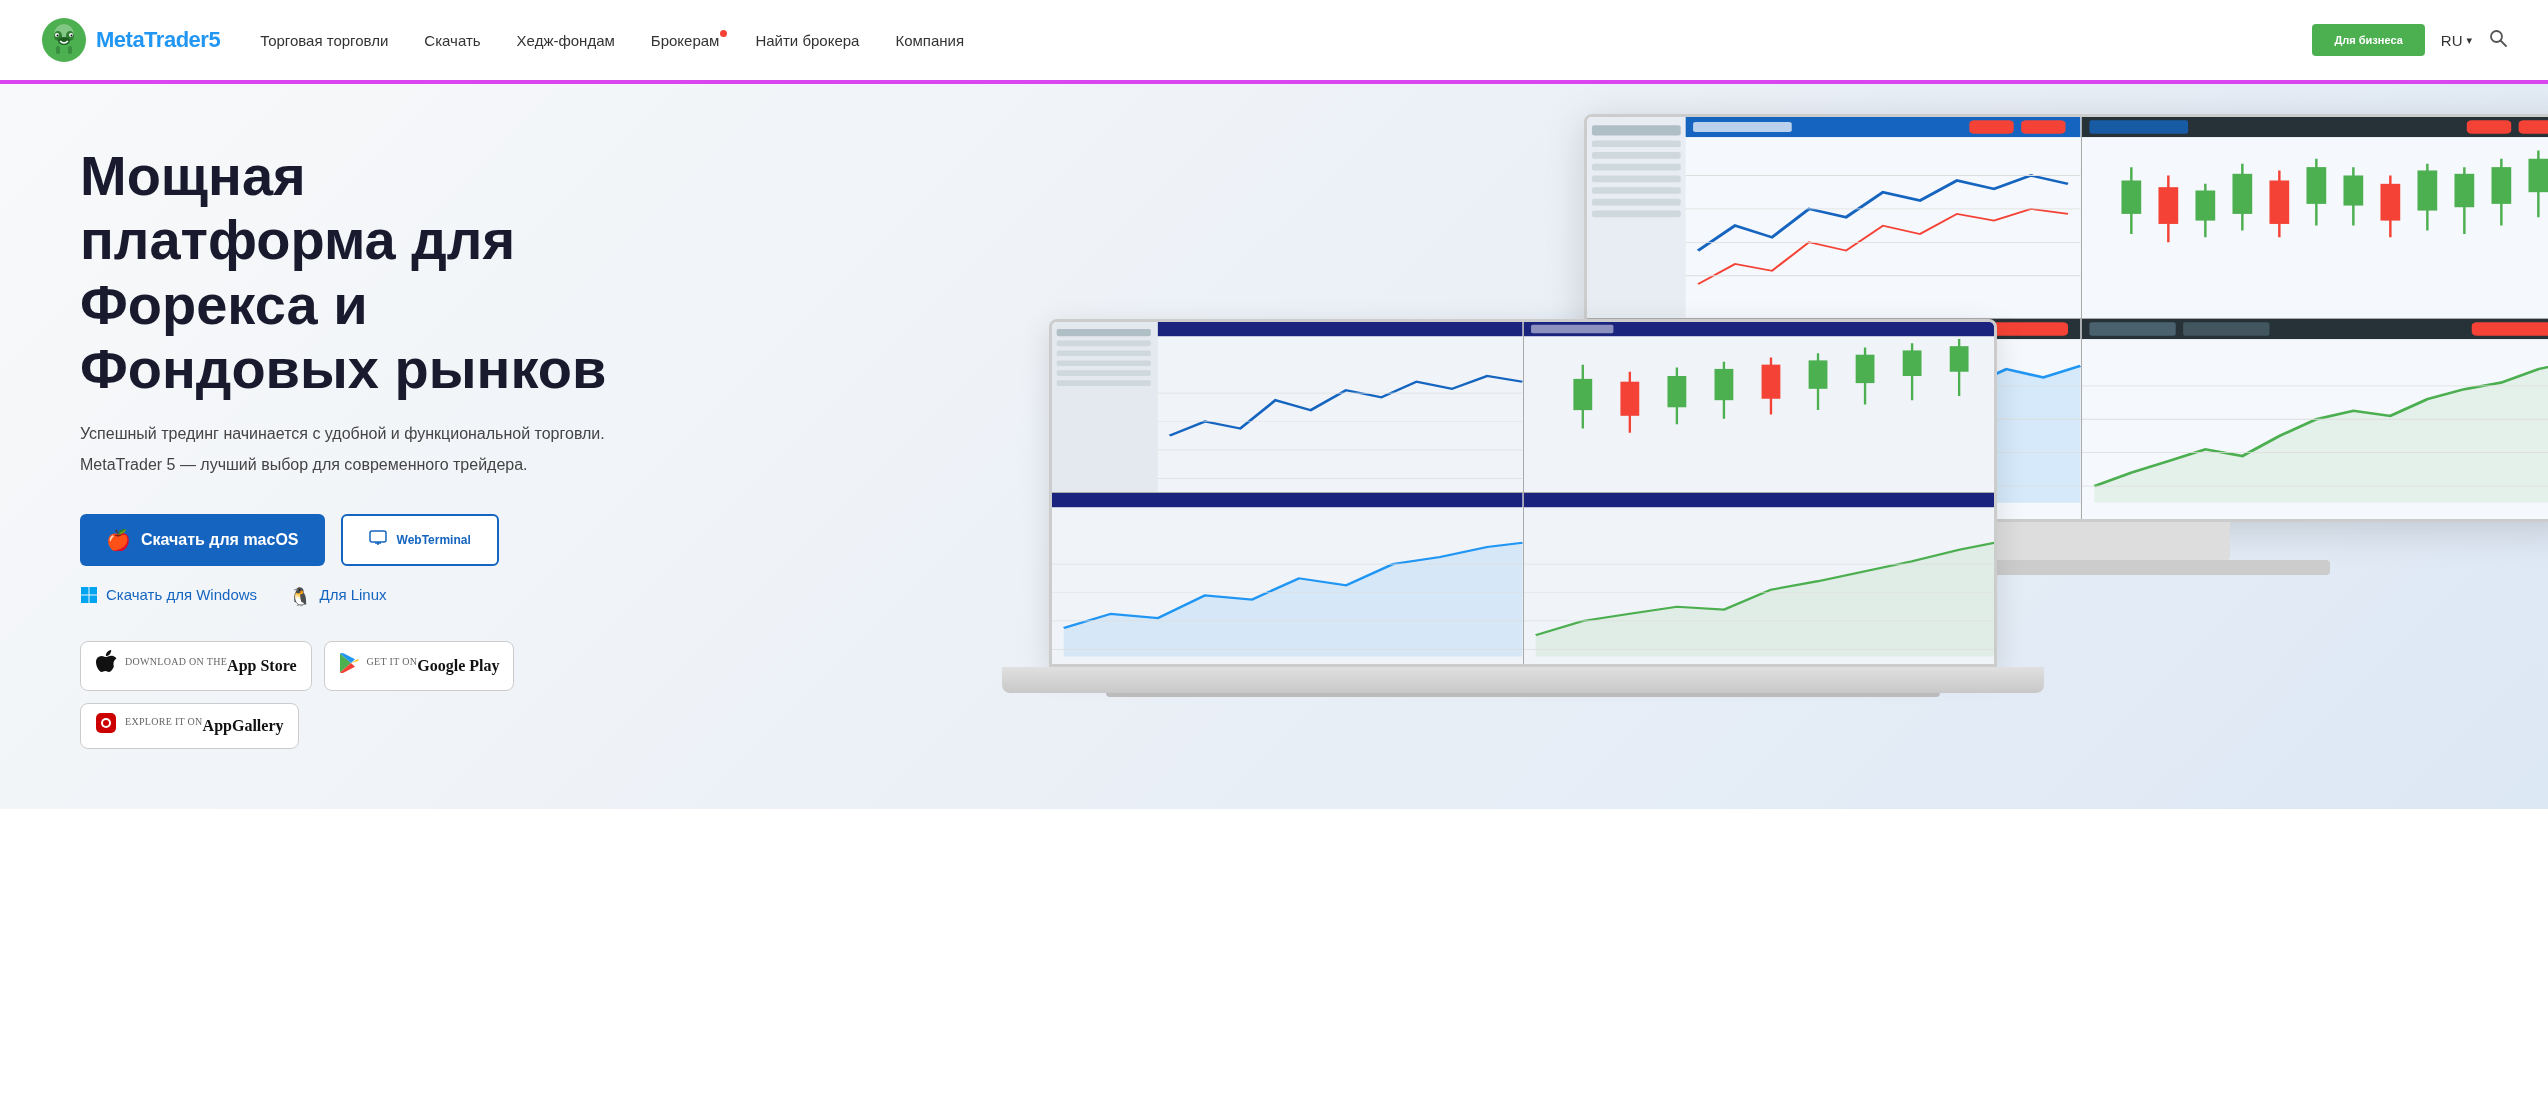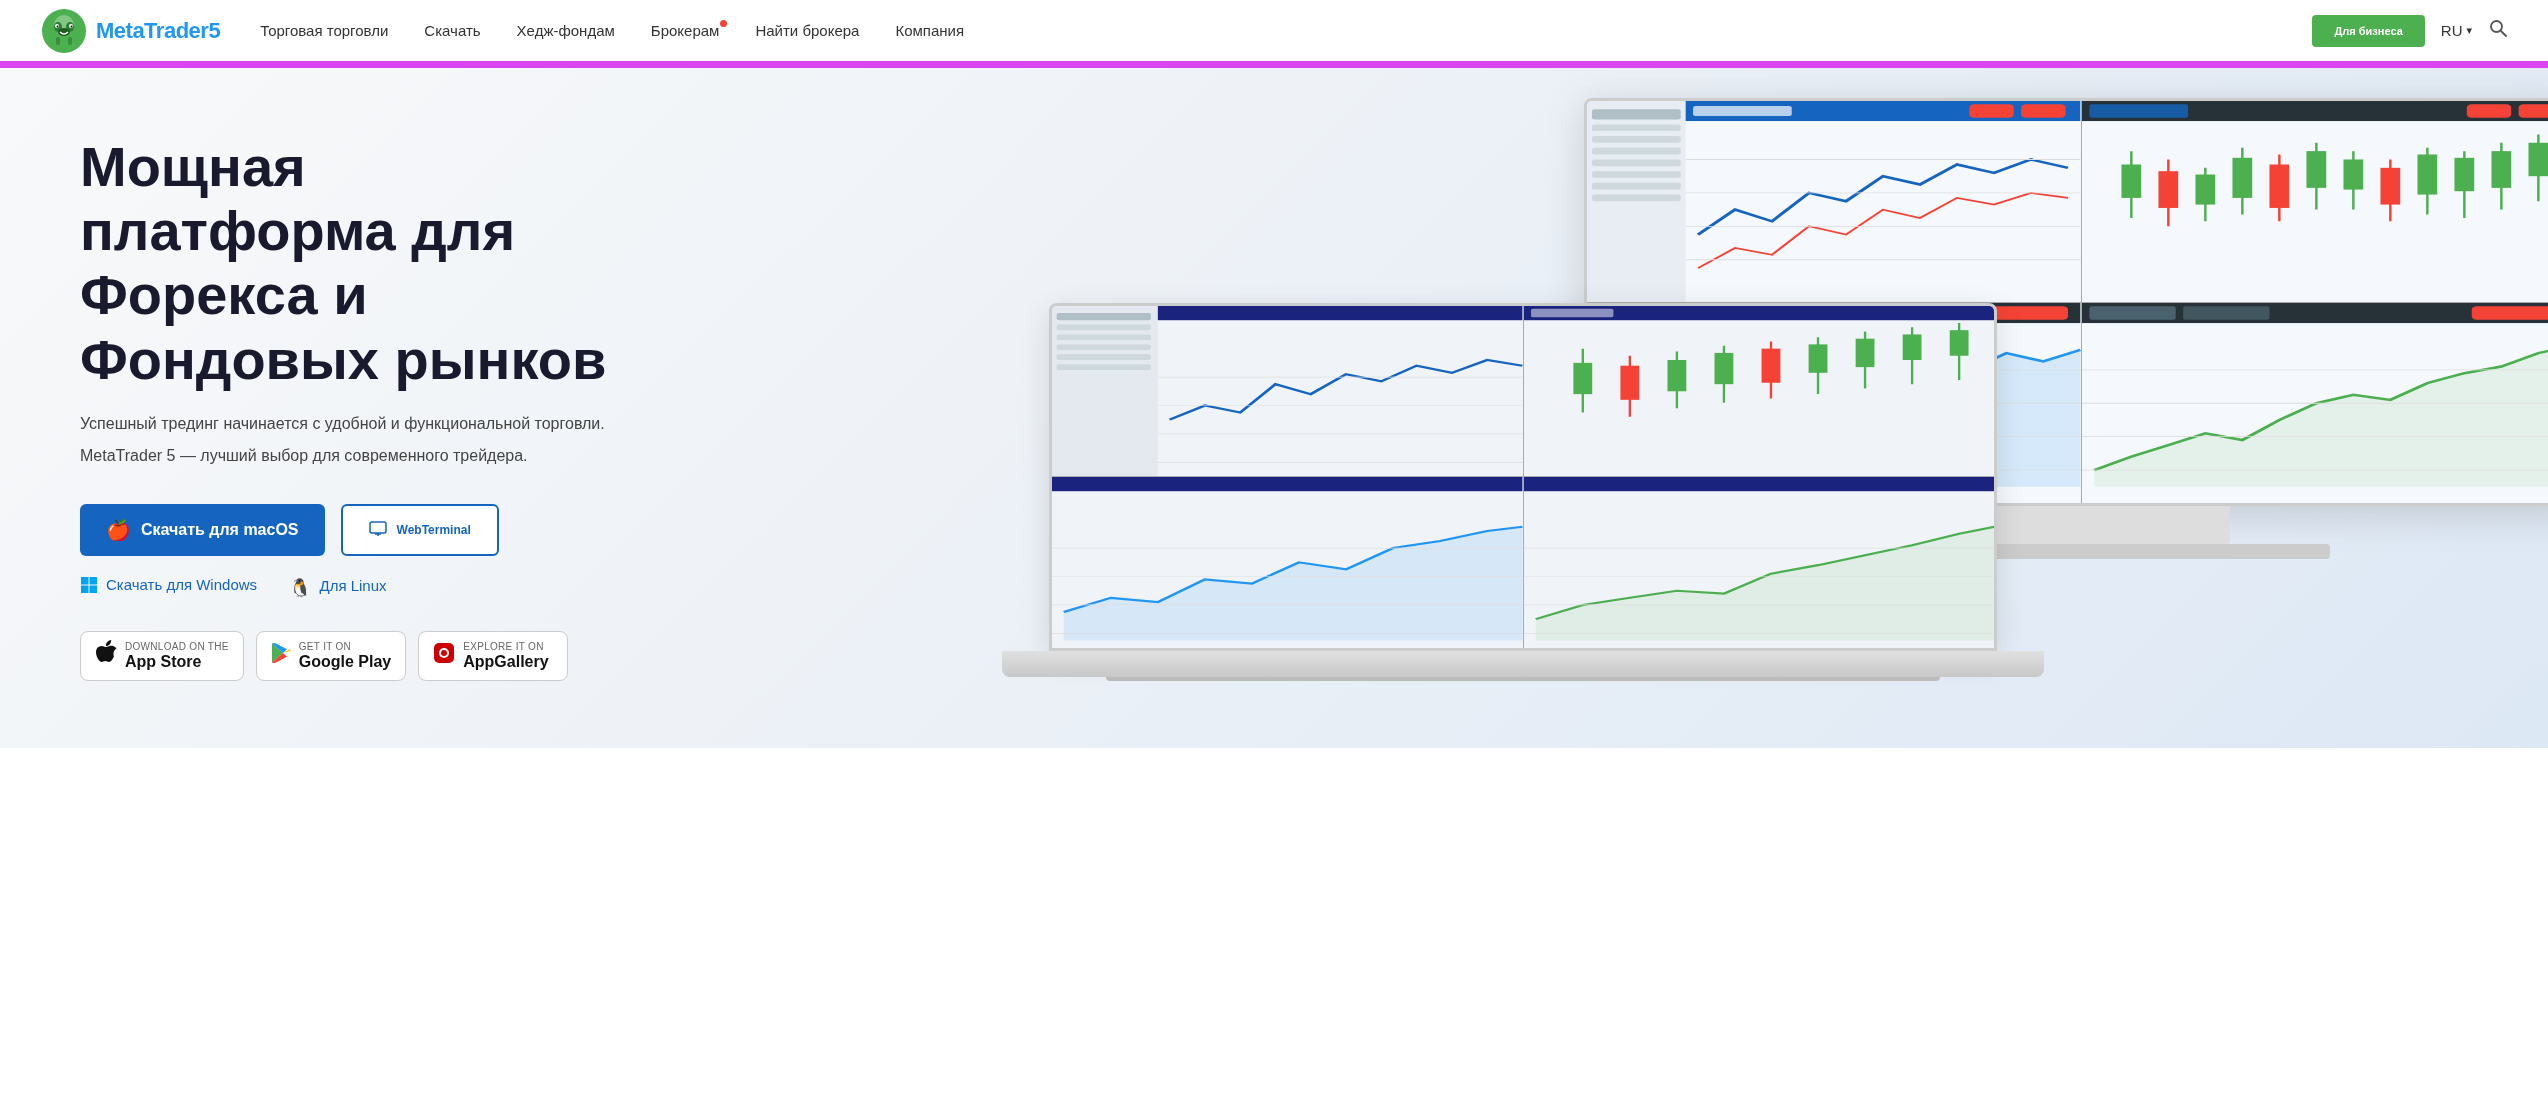--- a/index.html
+++ b/index.html
@@ -3,23 +3,23 @@
   <meta charset="utf-8">
   <style>
     * { margin: 0; padding: 0; box-sizing: border-box; }
     body { font-family: -apple-system, BlinkMacSystemFont, 'Segoe UI', Arial, sans-serif; background: #fff; overflow-x: hidden; }
 
     
     .navbar {
       display: flex;
       align-items: center;
       padding: 0 40px;
-      height: 68px;
+      height: 84px;
       background: #fff;
-      border-bottom: 7px solid #d946ef;
+      border-bottom: 4px solid #d946ef;
       position: relative;
       z-index: 10;
     }
     .nav-logo {
       display: flex;
       align-items: center;
       gap: 8px;
       margin-right: 40px;
       text-decoration: none;
     }
@@ -184,21 +184,22 @@
       align-items: center;
       gap: 8px;
       min-width: 150px;
       text-decoration: none;
     }
     .store-badge-icon {
       font-size: 24px;
     }
     .store-badge-text {
       display: flex;
-      flex-direction: column;
+      flex-direction: row;
+      font-family: Liberation Serif, serif;
     }
     .store-badge-small {
       font-size: 10px;
       color: #666;
       text-transform: uppercase;
       letter-spacing: 0.3px;
     }
     .store-badge-large {
       font-size: 16px;
       font-weight: 700;

